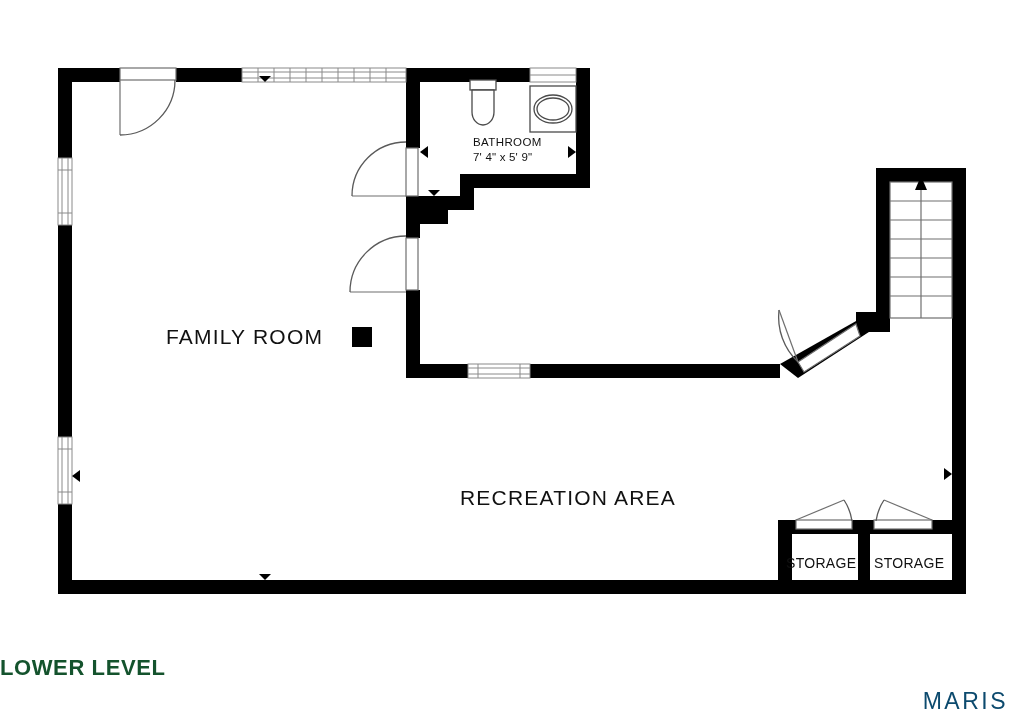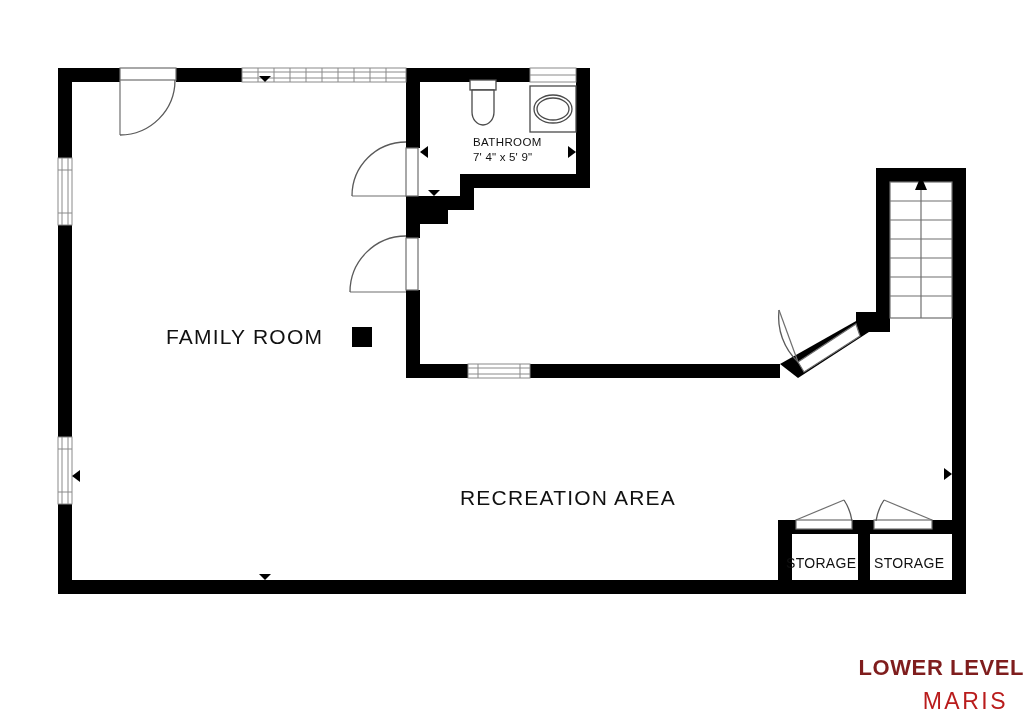--- a/index.html
+++ b/index.html
@@ -62,36 +62,36 @@
     font-family: "Liberation Sans", sans-serif;
     font-size: 14px;
     letter-spacing: 0.3px;
     fill: #111111;
     font-weight: 400;
   }
   .title-text {
     position: absolute;
     left: 0;
     width: 1024px;
-    text-align: right;
+    text-align: left;
     top: 655px;
     font-family: "Liberation Sans", sans-serif;
     font-size: 22px;
     font-weight: bold;
     letter-spacing: 0.6px;
-    color: #7f1d1d;
+    color: #14532d;
   }
   .watermark {
     position: absolute;
     right: 16px;
     bottom: 8px;
     font-family: "Liberation Sans", sans-serif;
     font-size: 23px;
     letter-spacing: 2.5px;
-    color: #b91c1c;
+    color: #0c4a6e;
   }
 </style>
 </head>
 <body>
 
 <div id="floorplan-root">
 
   <svg class="plan" viewBox="0 0 1024 723" xmlns="http://www.w3.org/2000/svg">
 
     <g>

